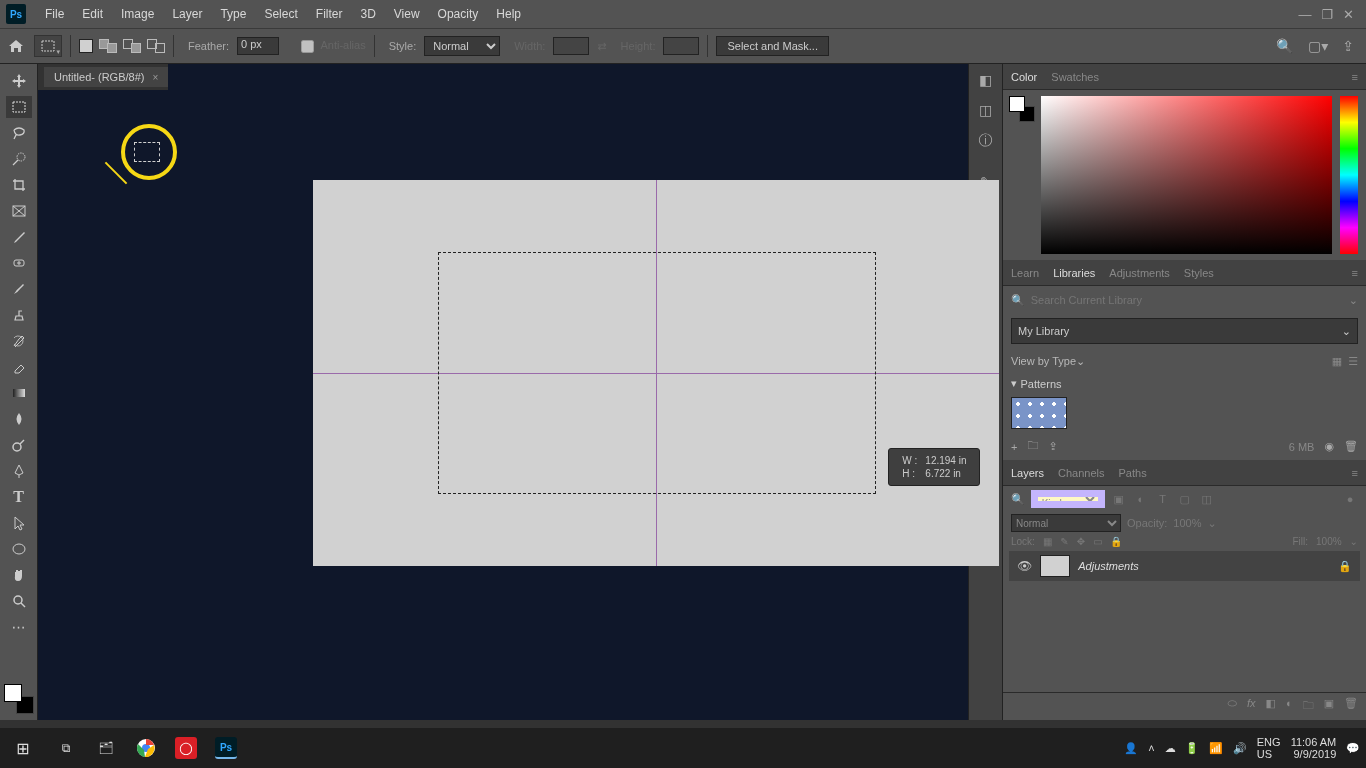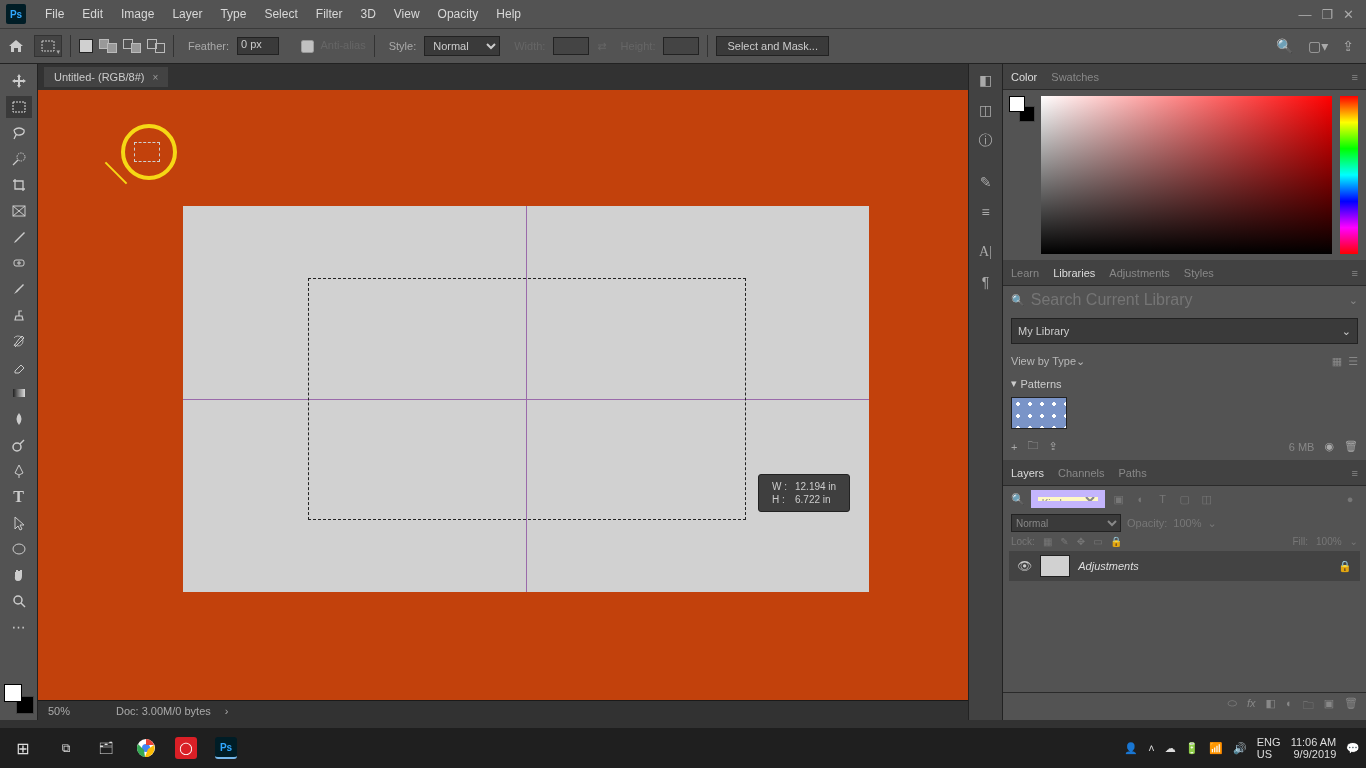--- a/index.html
+++ b/index.html
@@ -25,21 +25,21 @@
 .workrow { display:flex; height:656px; }
 .lefttools { width:38px; background:#535353; border-right:1px solid #222; display:flex; flex-direction:column; align-items:center; padding-top:6px; gap:4px;}
 .lefttools .tool { width:26px; height:22px; display:flex; align-items:center; justify-content:center; color:#ccc; font-size:14px; cursor:pointer; position:relative;}
 .lefttools .tool.selected { background:#3a3a3a; }
 .lefttools .colors { margin-top:auto; margin-bottom:6px; position:relative; width:30px; height:30px;}
 .lefttools .fg { position:absolute; width:18px; height:18px; background:#fff; border:1px solid #000; top:0; left:0;}
 .lefttools .bg { position:absolute; width:18px; height:18px; background:#000; border:1px solid #444; bottom:0; right:0;}
 .tabbar { height:26px; background:#323232; display:flex; align-items:center; padding-left:6px;}
 .tabbar .tab { background:#434343; padding:4px 10px; font-size:11px; color:#ccc; display:flex; align-items:center; gap:8px;}
 .tabbar .tab .x { color:#999; font-size:10px;}
-.canvasarea { flex:1; background:#c2410c; position:relative; display:flex; flex-direction:column;justify-content:space-between;}
+.canvasarea { flex:1; background:#0f172a; position:relative; display:flex; justify-content:space-between;}
 .canvas-holder { flex:1; position:relative;}
 .canvas { position:absolute; left:145px; top:116px; width:686px; height:386px; background:#d1d1d1; }
 .guideV { position:absolute; top:0; bottom:0; width:1px; background:#9a6aaa; }
 .guideH { position:absolute; left:0; right:0; height:1px; background:#9a6aaa; }
 .marquee { position:absolute; border:1.4px dashed #222; }
 .dimbox { position:absolute; background:rgba(50,50,50,0.92); border:1px solid #222; border-radius:3px; padding:4px 8px; font-size:10px; color:#ccc;}
 .dimbox table td { padding:0 3px; }
 .highlight { position:absolute; width:56px; height:56px; border:4px solid #f6d815; border-radius:50%; left:83px; top:60px; z-index:50;}
 .highlight::after { content:''; position:absolute; width:30px; height:2px; background:#f6d815; transform:rotate(45deg); left:-24px; top:44px;}
 .hi-inner { position:absolute; left:96px; top:78px; width:26px; height:20px; border:1.5px dashed #d0d0d0; z-index:51;}
@@ -52,21 +52,21 @@
 .panelhdr .ptab.active { color:#ddd;}
 .panelhdr .menu { margin-left:auto; color:#888;}
 .colorpanel { height:170px; padding:8px; position:relative; background:#535353;}
 .colorpanel .swatches { position:absolute; left:6px; top:6px; width:26px; height:26px;}
 .colorpanel .fg2 { position:absolute; width:16px; height:16px; background:#fff; border:1px solid #000; top:0; left:0;}
 .colorpanel .bg2 { position:absolute; width:16px; height:16px; background:#000; border:1px solid #444; bottom:0; right:0;}
 .colorpanel .gradbox { position:absolute; left:38px; top:6px; right:34px; bottom:6px; background:linear-gradient(to bottom, rgba(255,255,255,1) 0%, rgba(255,0,0,0) 0%),linear-gradient(to right, #fff, #f00); }
 .colorpanel .gradbox::after { content:''; position:absolute; inset:0; background:linear-gradient(to bottom, rgba(0,0,0,0), rgba(0,0,0,1));}
 .colorpanel .huebar { position:absolute; right:8px; top:6px; bottom:6px; width:18px; background:linear-gradient(to bottom,#f00,#ff0,#0f0,#0ff,#00f,#f0f,#f00);}
 .libsearch { height:28px; display:flex; align-items:center; padding:0 8px; color:#777; gap:6px;}
-.libsearch input { flex:1; background:transparent; border:none; color:#aaa; font-size:16px; outline:none;}
+.libsearch input { flex:1; background:transparent; border:none; color:#aaa; font-size:11px; outline:none;}
 .libsel { height:26px; margin:4px 8px; background:#3a3a3a; border:1px solid #222; display:flex; align-items:center; padding:0 6px; color:#ccc; justify-content:space-between;}
 .librow { height:26px; display:flex; align-items:center; padding:0 8px; }
 .librow .ricons { margin-left:auto; display:flex; gap:6px; color:#888;}
 .patterns { padding:0 8px;}
 .patterns .phdr { display:flex; align-items:center; gap:4px; color:#ccc; padding:3px 0;}
 .patterns .thumb { width:56px; height:32px; background:#7a94c8; background-image:radial-gradient(circle at 6px 6px,#fff 2px,transparent 2px); background-size:12px 12px; border:1px solid #222; margin:4px 0;}
 .patterns .picons { display:flex; gap:10px; color:#aaa; align-items:center; padding:4px 0;}
 .patterns .picons .sz { margin-left:auto; color:#888;}
 .layerfilter { display:flex; align-items:center; gap:6px; padding:4px 8px;}
 .layerfilter select { background:#fef9c3; border:7px solid #c4b5fd; color:#888; font-size:10px; height:18px; flex:0 0 74px;}
@@ -308,25 +308,20 @@
                 </tr>
             <tr>
                   <td>H :</td>
                   <td>6.722 in</td>
                 </tr>
           </tbody>
             </table>
         </div>
       </div>
     </div>
-    <div class="statusbar">
-      <span class="zoom">50%</span>
-      <span>Doc: 3.00M/0 bytes</span>
-      <span>›</span>
-    </div>
   </div>
 
   <div class="midcol">
     <span>◧</span>
     <span>◫</span>
     <span>ⓘ</span>
     <span style="margin-top:10px;">✎</span>
     <span>≡</span>
     <span style="margin-top:10px;font-family:serif;">A|</span>
     <span>¶</span>

